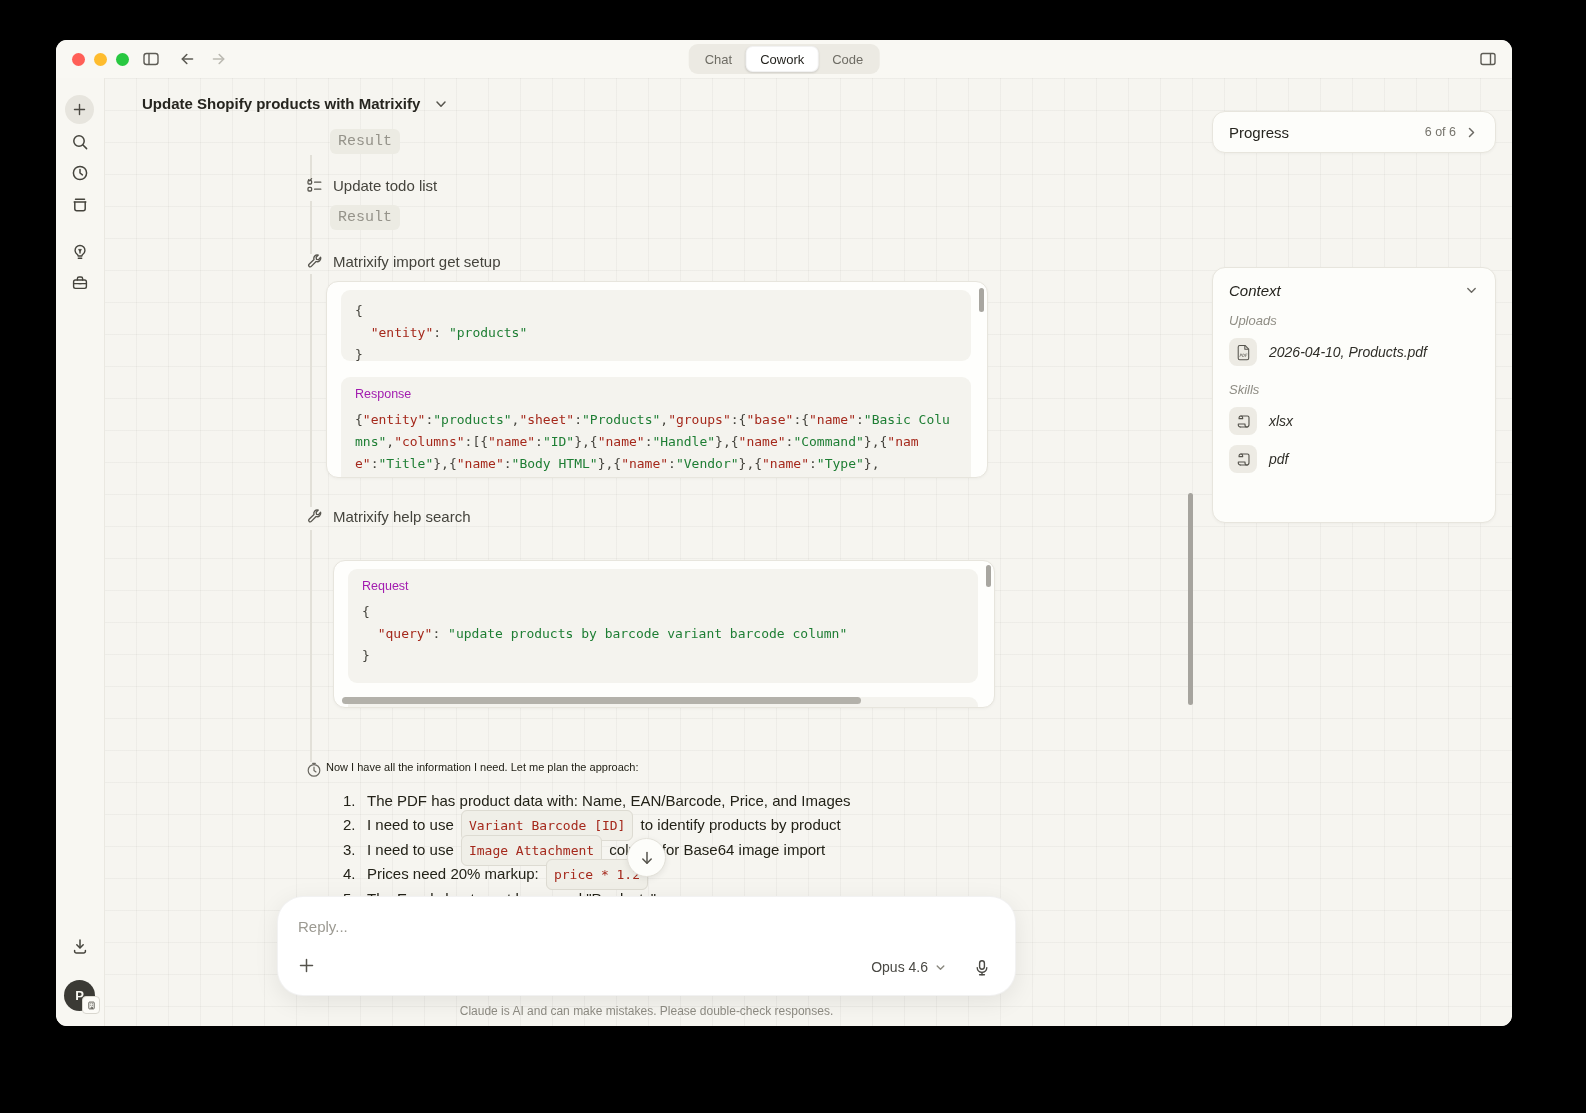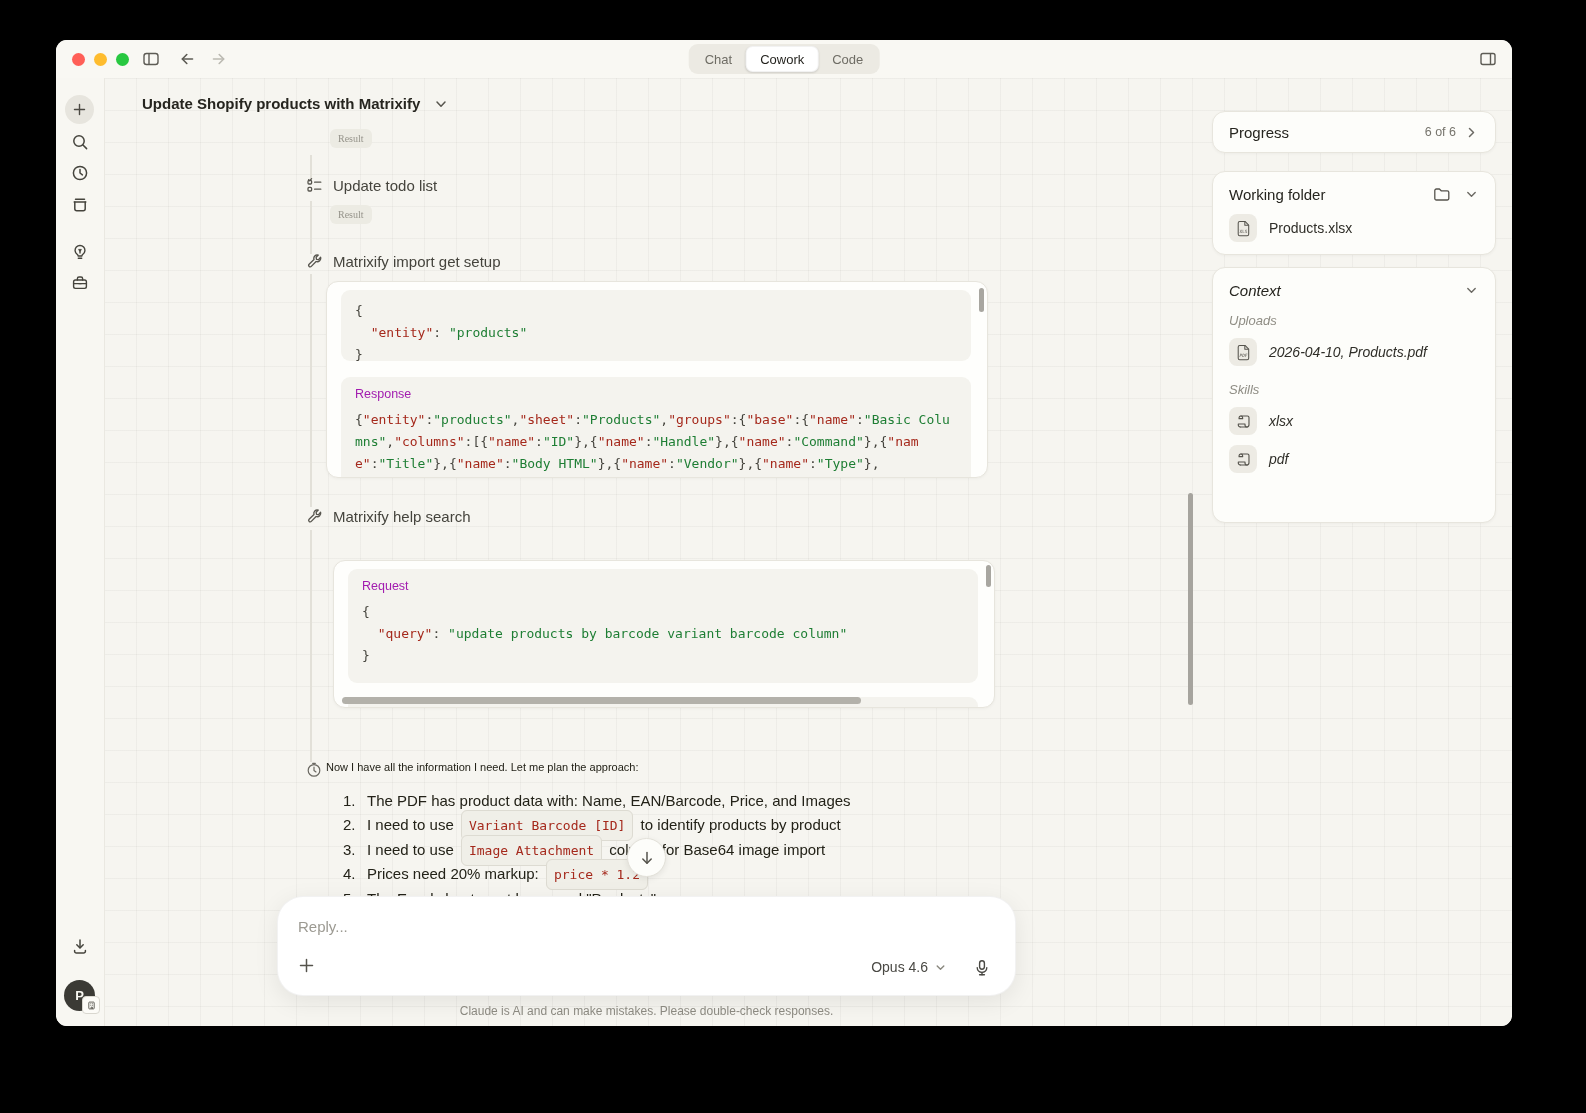--- a/index.html
+++ b/index.html
@@ -25,21 +25,21 @@
     display:flex;align-items:center;justify-content:center;color:#55534c;}
   
   .canvas{position:absolute;left:48px;top:38px;width:1408px;height:948px;background-color:#f6f5f0;
     background-image:linear-gradient(to right,rgba(60,55,40,.045) 1px,transparent 1px),
                      linear-gradient(to bottom,rgba(60,55,40,.045) 1px,transparent 1px);
     background-size:32px 32px;overflow:hidden;}
   .page-header{position:absolute;left:38px;top:17px;display:flex;align-items:center;gap:14px;z-index:2;}
   .page-title{font-size:15px;font-weight:600;color:#26251f;}
   .seg{position:absolute;left:206px;width:2px;background:#e2e0d8;z-index:1;}
   .chip-result{position:absolute;display:inline-block;background:#ecebe3;color:#95938a;border-radius:6px;
-    font-family:Liberation Serif, serif;font-size:10px;padding:4px 8px;z-index:2;}
+    font-family:Liberation Mono, monospace;font-size:15px;padding:4px 8px;z-index:2;}
   .trow{position:absolute;display:flex;align-items:center;gap:10px;z-index:2;}
   .trow .tic{width:17px;height:17px;color:#57554e;flex:0 0 auto;}
   .tlabel{font-size:15px;color:#45443d;}
   .card{position:absolute;left:222px;width:662px;background:#fefefc;border:1px solid #e7e5dd;border-radius:12px;
     box-shadow:0 1px 3px rgba(0,0,0,.04);overflow:hidden;z-index:2;box-sizing:border-box;}
   .codeblock{position:absolute;left:14px;width:630px;background:#f4f3ee;border-radius:9px;padding:10px 14px;box-sizing:border-box;overflow:hidden;}
   .cb-label{font-size:12.5px;color:#a21caf;margin-bottom:8px;}
   .code{display:block;font-family:"DejaVu Sans Mono",monospace;font-size:13px;line-height:22px;white-space:pre-wrap;word-break:break-all;color:#44433c;}
   .tok-k{color:#a5291c;} .tok-v{color:#1e7e34;} .tok-p{color:#44433c;}
   .vthumb{position:absolute;right:3px;width:5px;border-radius:3px;background:#a8a6a0;z-index:3;}
@@ -324,42 +324,20 @@
 
       <div class="pcard" style="top:33px;height:42px;padding:0 16px;display:flex;align-items:center;">
         <span class="ptitle">Progress</span>
         <span class="spacer"></span>
         <span class="pcount">6 of 6</span>
         <svg class="pic" style="margin-left:8px;" viewBox="0 0 15 15" fill="none" stroke="currentColor" stroke-width="1.5" stroke-linecap="round" stroke-linejoin="round">
             <path d="m5.5 3.5 4 4-4 4"></path>
           </svg>
       </div>
 
-      <div class="pcard" style="top:93px;height:84px;padding:13px 16px;">
-        <div class="pcard-h">
-          <span class="ptitle">Working folder</span>
-          <span class="spacer"></span>
-          <svg class="pic-lg" viewBox="0 0 19 19" fill="none" stroke="currentColor" stroke-width="1.3" stroke-linejoin="round">
-              <path d="M2.8 5.6A1.6 1.6 0 0 1 4.4 4h3l1.8 1.8h6.1a1.5 1.5 0 0 1 1.5 1.5v6.1a1.6 1.6 0 0 1-1.6 1.6H4.4a1.6 1.6 0 0 1-1.6-1.6z"></path>
-            </svg>
-          <svg class="pic" style="margin-left:13px;" viewBox="0 0 15 15" fill="none" stroke="currentColor" stroke-width="1.4" stroke-linecap="round" stroke-linejoin="round">
-              <path d="m3.8 5.6 3.7 3.7 3.7-3.7"></path>
-            </svg>
-        </div>
-        <div class="filerow">
-          <span class="filechip">
-            <svg width="17" height="19" viewBox="0 0 18 20" fill="none" stroke="currentColor" stroke-width="1.1" stroke-linejoin="round">
-                <path d="M5 2.5h5.6l3.9 3.9V16a1.6 1.6 0 0 1-1.6 1.6H5A1.6 1.6 0 0 1 3.4 16V4.1A1.6 1.6 0 0 1 5 2.5z"></path>
-                <path d="M10.4 2.7v3.9h3.9"></path>
-                <text x="9" y="15" text-anchor="middle" font-size="4.6" font-family="DejaVu Sans Mono, monospace" fill="currentColor" stroke="none">XLS</text>
-              </svg>
-          </span>
-          <span class="filename">Products.xlsx</span>
-        </div>
-      </div>
 
       <div class="pcard" style="top:189px;height:256px;padding:14px 16px;font-style:italic;">
         <div class="pcard-h">
           <span class="ptitle">Context</span>
           <span class="spacer"></span>
           <svg class="pic" viewBox="0 0 15 15" fill="none" stroke="currentColor" stroke-width="1.4" stroke-linecap="round" stroke-linejoin="round">
               <path d="m3.8 5.6 3.7 3.7 3.7-3.7"></path>
             </svg>
         </div>
         <div class="sectlabel" style="margin-top:14px;">Uploads</div>

